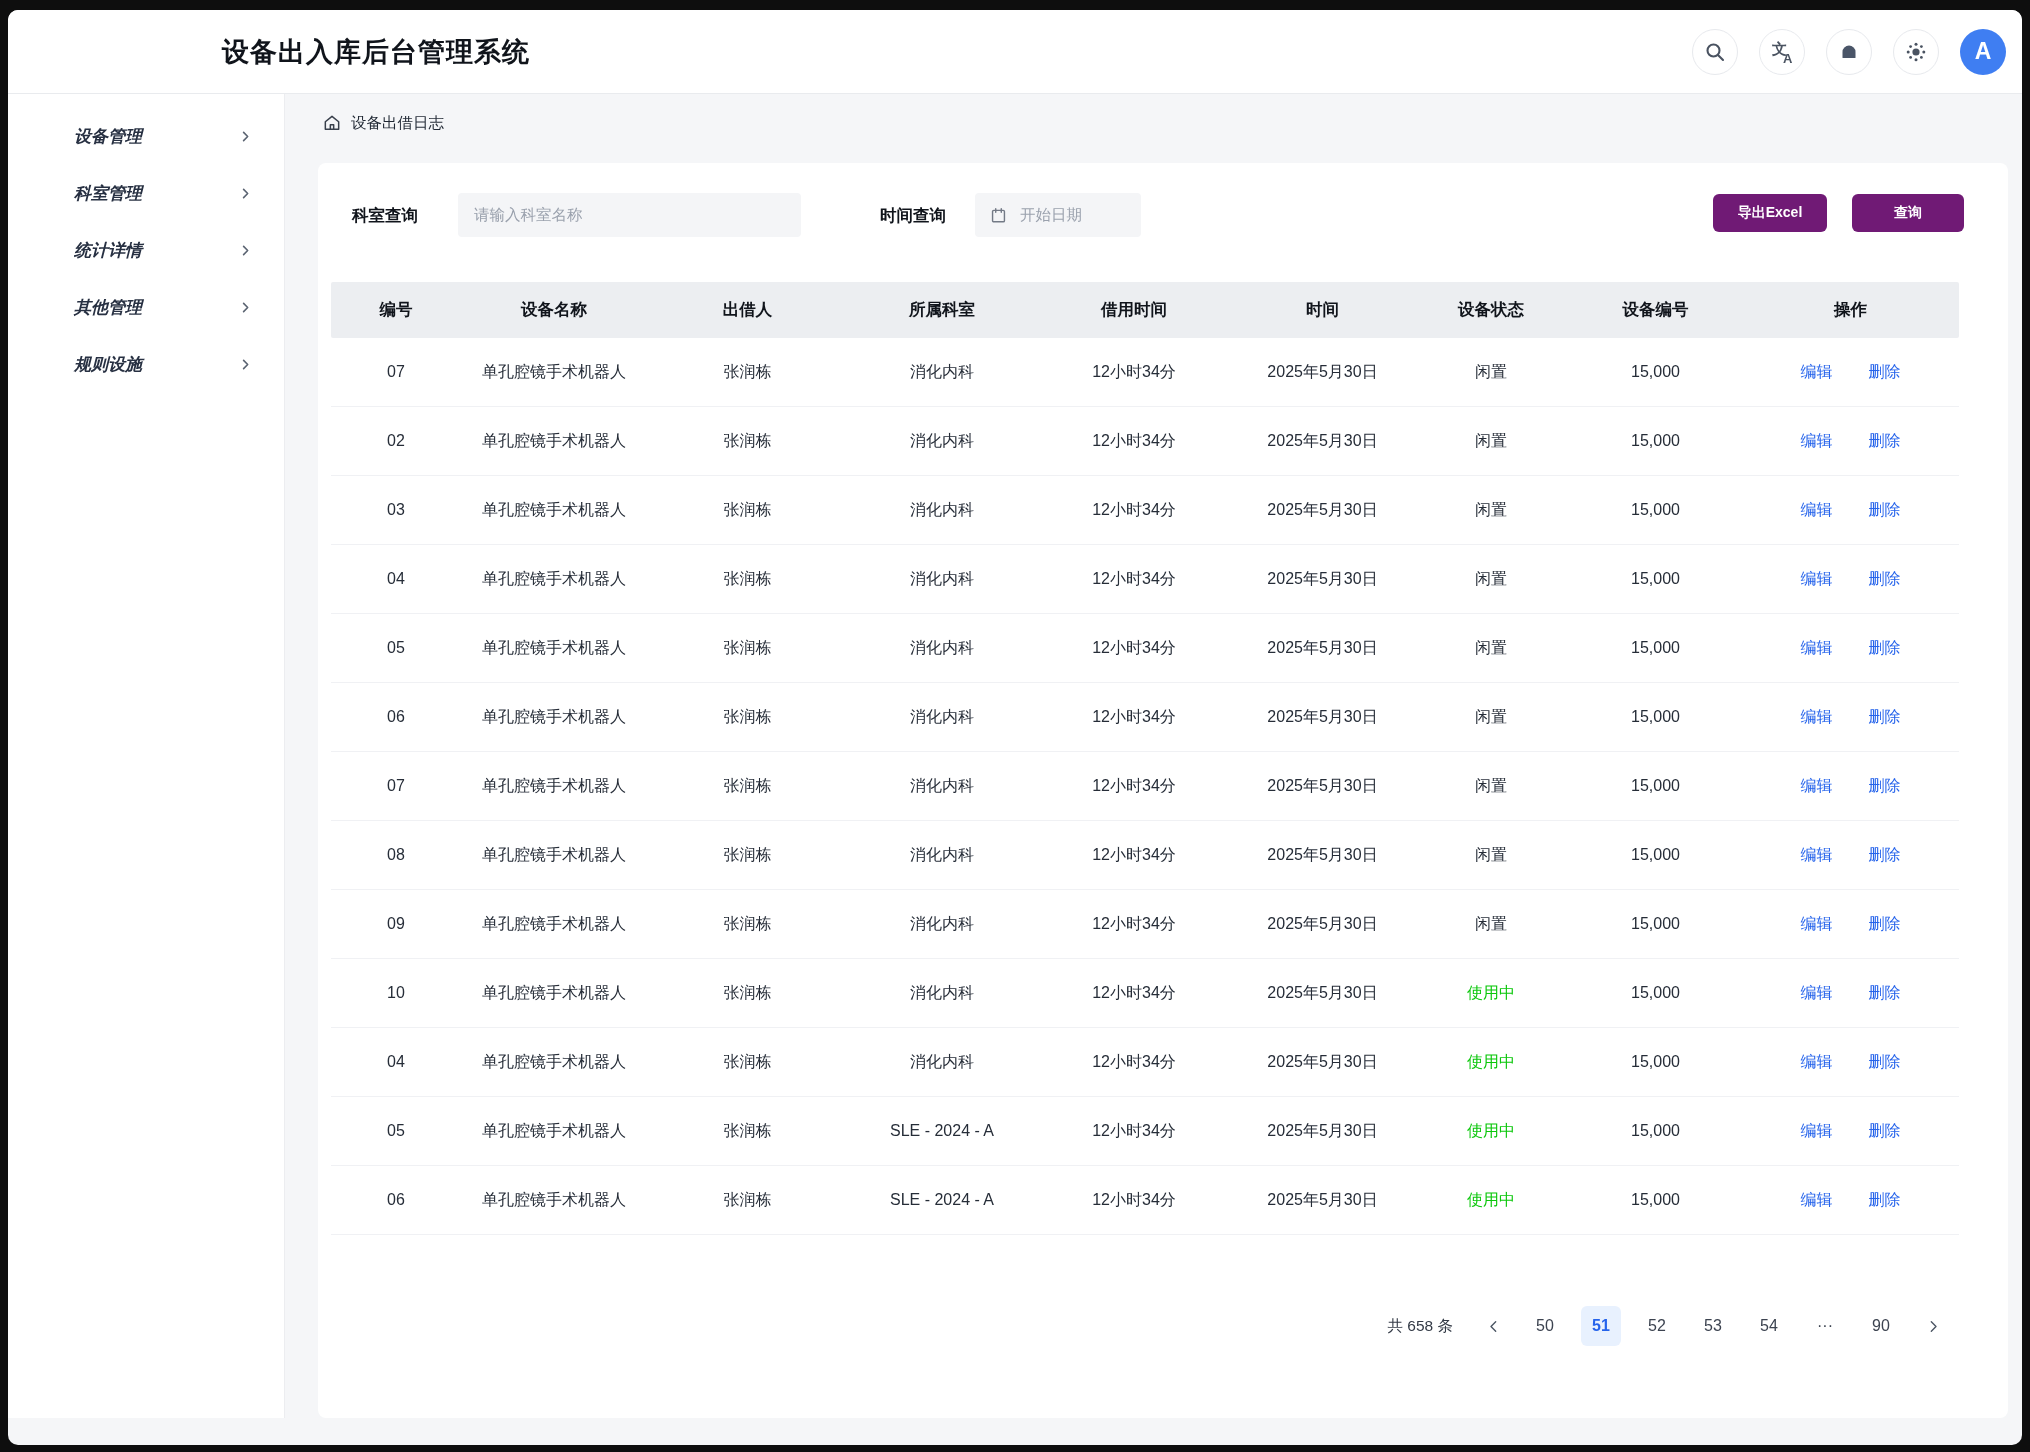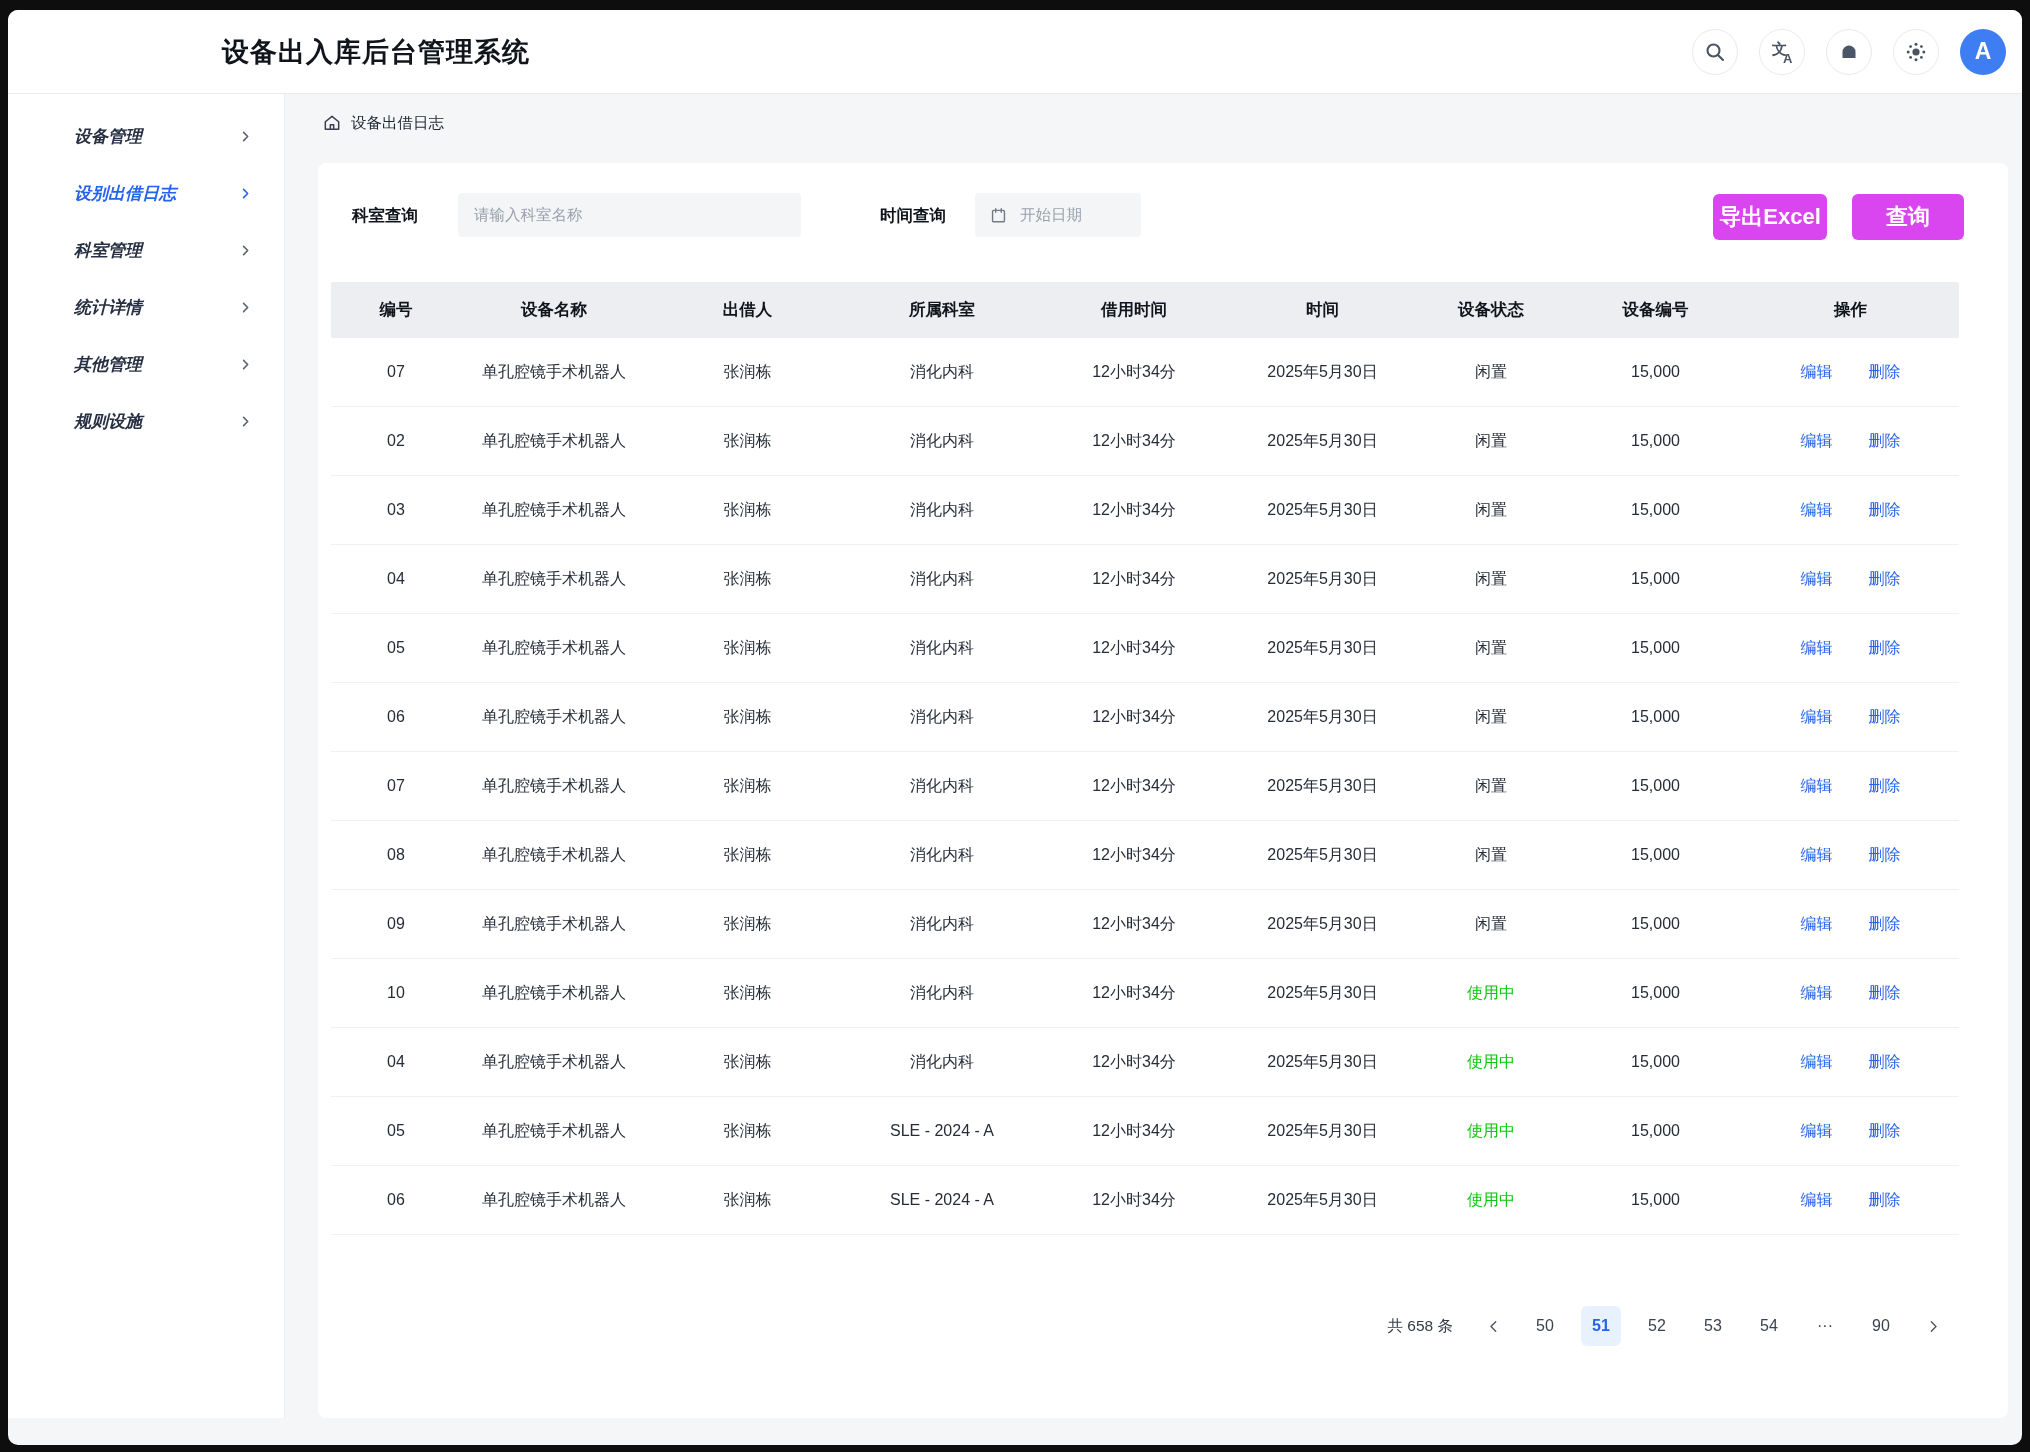--- a/index.html
+++ b/index.html
@@ -33,21 +33,21 @@
 
   
   .filter-row{position:absolute;left:0;top:30px;width:100%;height:44px;}
   .f-label{position:absolute;top:0;line-height:44px;font-size:16.5px;font-weight:700;color:#10141b;}
   .f-label.dept{left:34px;}
   .f-label.time{left:562px;}
   .dept-input{position:absolute;left:140px;top:0;width:343px;height:44px;background:#f4f5f7;border:none;border-radius:4px;padding:0 16px;box-sizing:border-box;font-size:15.5px;color:#333;font-family:inherit;outline:none;}
   .dept-input::placeholder{color:#9aa1ad;}
   .date-box{position:absolute;left:657px;top:0;width:166px;height:44px;background:#f4f5f7;border-radius:4px;display:flex;align-items:center;gap:12px;padding-left:14px;box-sizing:border-box;cursor:pointer;}
   .date-ph{font-size:15.5px;color:#9aa1ad;}
-  .btn{position:absolute;top:1px;height:46px;border:none;border-radius:6px;background:#d946ef;color:#fff;font-size:22px;font-weight:600;font-family:inherit;cursor:pointer;}
+  .btn{position:absolute;top:1px;height:38px;border:none;border-radius:6px;background:#701a75;color:#fff;font-size:14px;font-weight:600;font-family:inherit;cursor:pointer;}
   .btn.export{left:1395px;width:114px;}
   .btn.query{left:1534px;width:112px;}
 
   
   .table{position:absolute;left:13px;top:119px;width:1628px;}
   .row-grid{display:grid;grid-template-columns:130px 186px 201px 188px 196px 181px 156px 173px 217px;}
   .thead{height:56px;background:#eceef1;border-radius:2px;}
   .th{display:flex;align-items:center;justify-content:center;font-size:16.5px;font-weight:700;color:#10141b;}
   .tr{height:68px;border-bottom:1px solid #f0f1f4;}
   .td{display:flex;align-items:center;justify-content:center;font-size:16px;color:#262d38;text-align:center;}
@@ -109,26 +109,20 @@
 
     <nav class="sidebar">
 
         <div class="side-item">
           <span class="side-label">设备管理</span>
           <svg class="chev" width="13" height="13" viewBox="0 0 24 24" fill="none">
             <path d="M8.5 4.5 L16 12 L8.5 19.5" stroke="#5b6472" stroke-width="3" stroke-linecap="round" stroke-linejoin="round"></path>
           </svg>
         </div>
 
-        <div class="side-item active">
-          <span class="side-label">设别出借日志</span>
-          <svg class="chev" width="13" height="13" viewBox="0 0 24 24" fill="none">
-            <path d="M8.5 4.5 L16 12 L8.5 19.5" stroke="#5b6472" stroke-width="3" stroke-linecap="round" stroke-linejoin="round"></path>
-          </svg>
-        </div>
 
         <div class="side-item">
           <span class="side-label">科室管理</span>
           <svg class="chev" width="13" height="13" viewBox="0 0 24 24" fill="none">
             <path d="M8.5 4.5 L16 12 L8.5 19.5" stroke="#5b6472" stroke-width="3" stroke-linecap="round" stroke-linejoin="round"></path>
           </svg>
         </div>
 
         <div class="side-item">
           <span class="side-label">统计详情</span>

